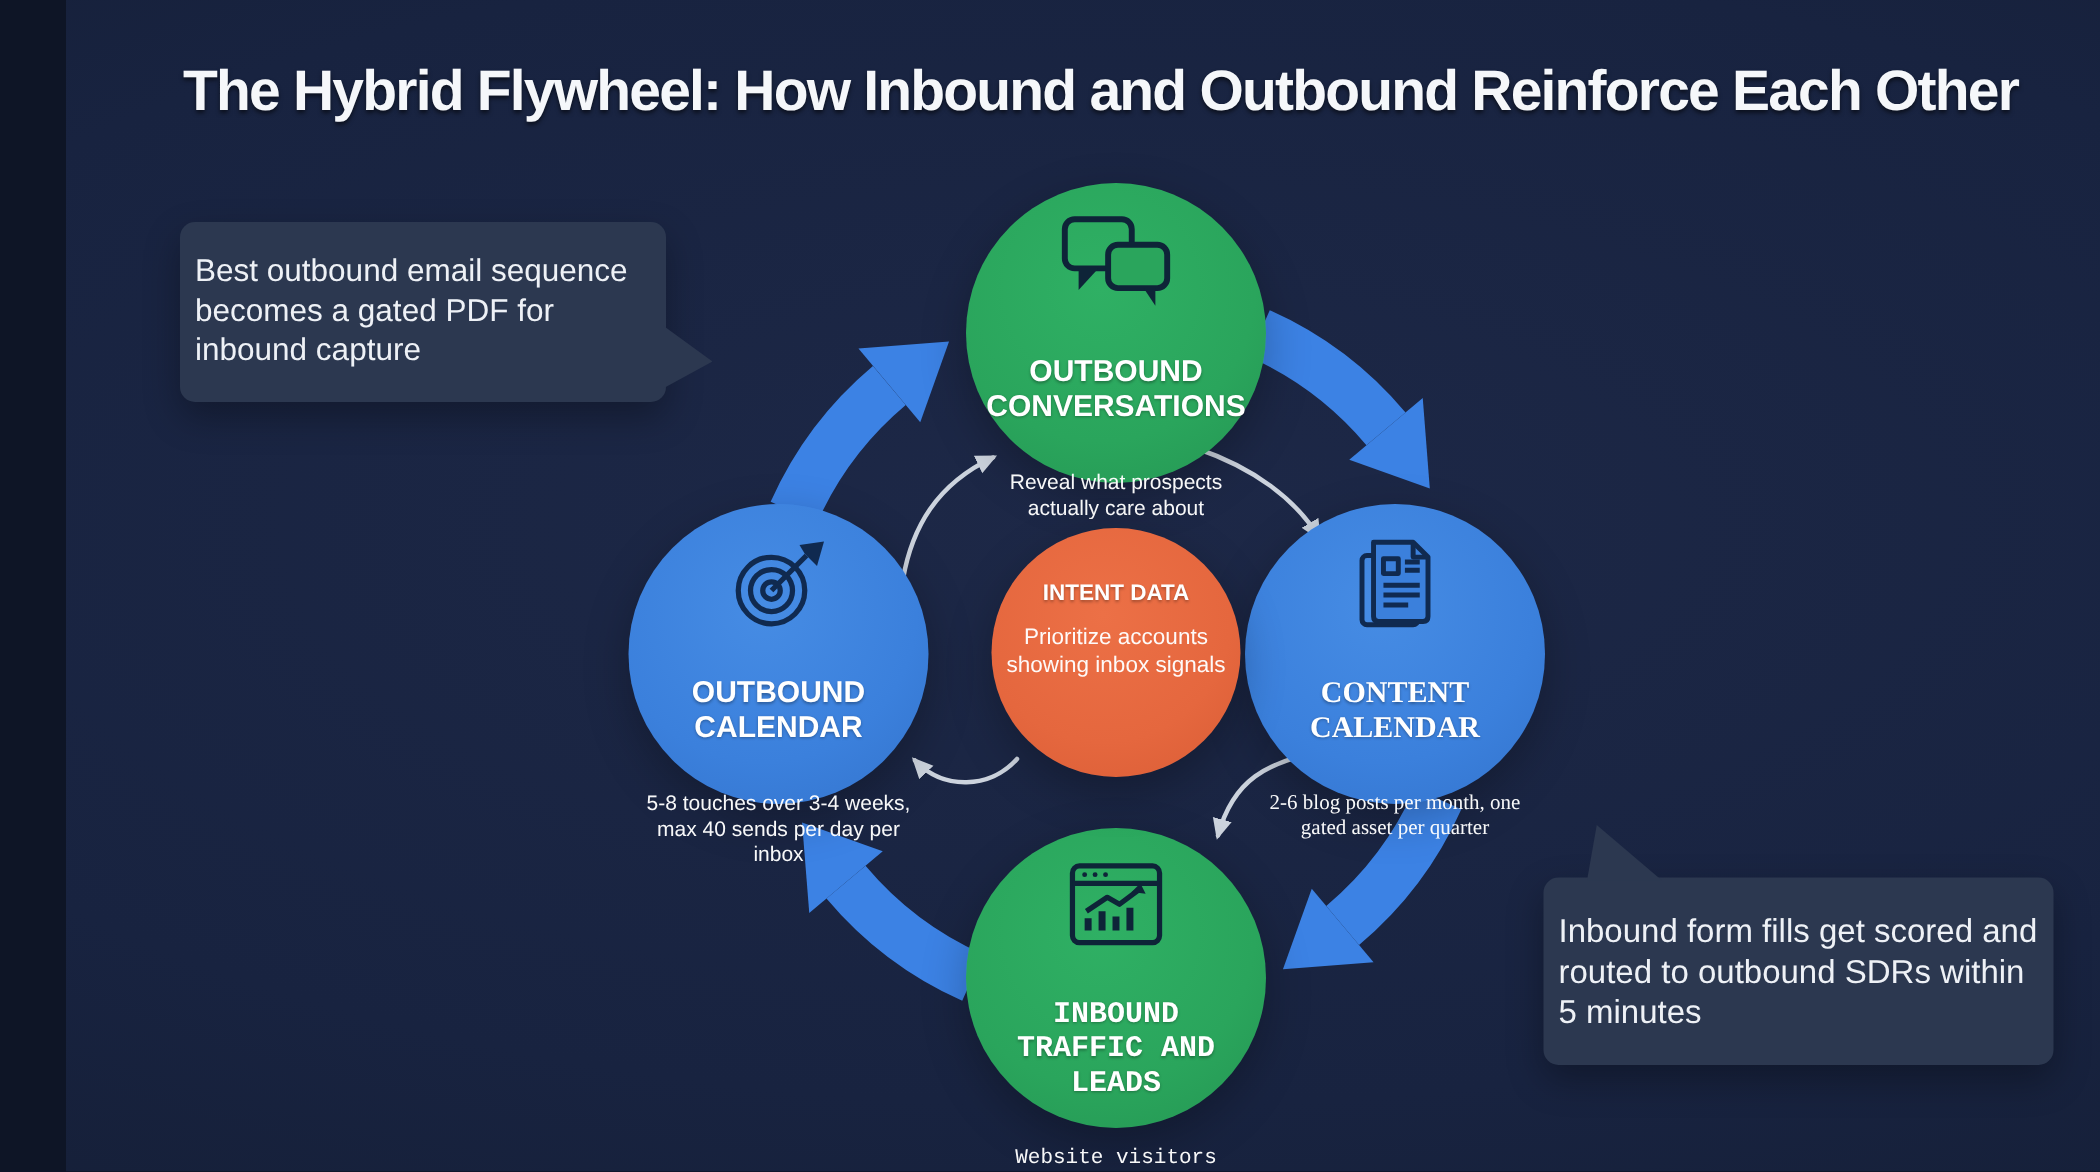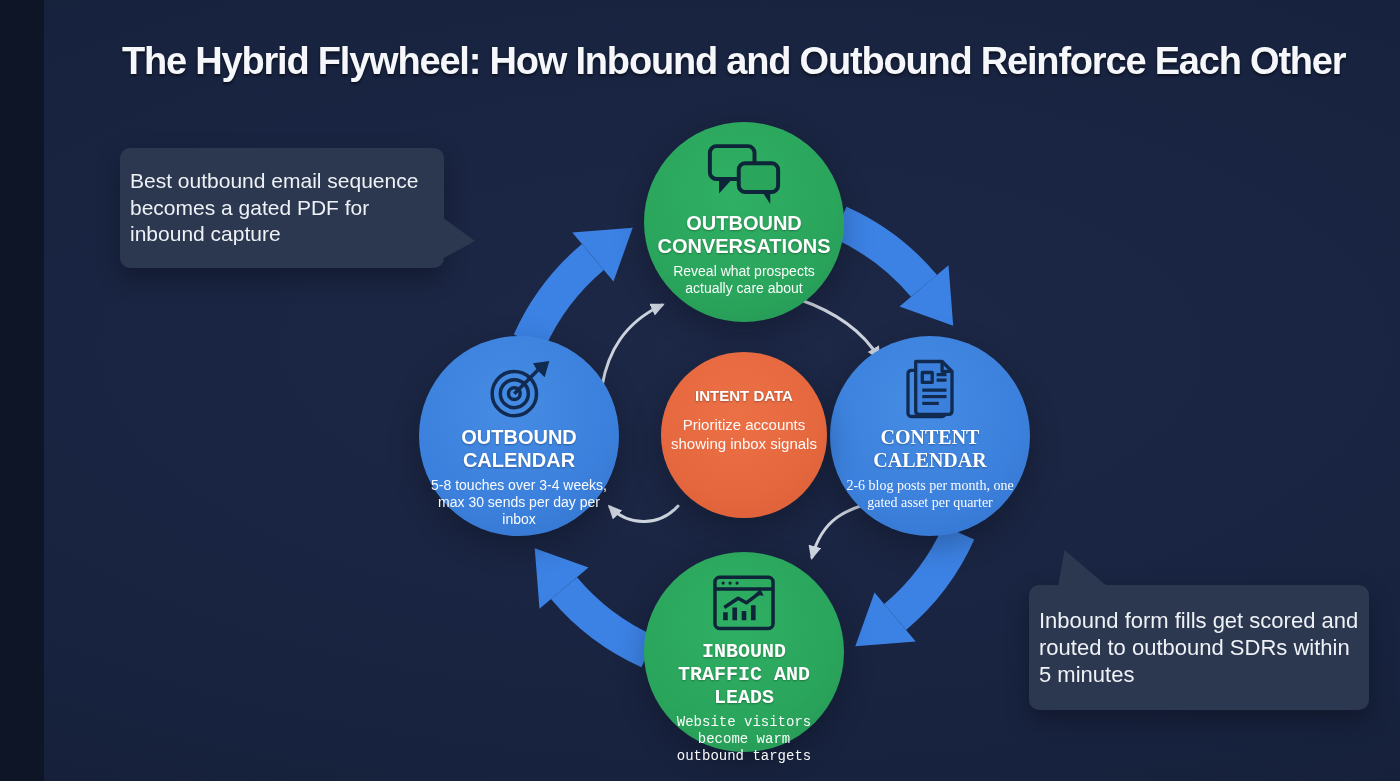--- a/index.html
+++ b/index.html
@@ -13,21 +13,21 @@
     position:absolute;left:78px;top:40px;width:1290px;
     color:#f5f7fa;font-size:38px;font-weight:700;letter-spacing:-1.2px;
     text-shadow:0 2px 3px rgba(0,0,0,.55);white-space:nowrap;
   }
   .arrow-layer{position:absolute;left:0;top:0;z-index:1;}
   .node{
     position:absolute;border-radius:50%;z-index:2;
     display:flex;flex-direction:column;align-items:center;justify-content:flex-start;
     text-align:center;color:#fff;box-shadow:0 10px 30px rgba(0,0,0,.25);
   }
-  .node.outer{width:200px;height:200px;padding-top:0;}
+  .node.outer{width:200px;height:200px;padding-top:0;gap:25px;}
   .node.green{background:radial-gradient(circle at 45% 35%, #2fb064 0%, #2aa55c 60%, #249552 100%);}
   .node.blue{background:radial-gradient(circle at 45% 35%, #468ce4 0%, #3b80dc 60%, #3373cc 100%);}
   .node.orange{background:radial-gradient(circle at 45% 35%, #ec7046 0%, #e5673e 60%, #d95c35 100%);}
   .node .icon{margin-top:20px;height:66px;display:flex;align-items:center;justify-content:center;}
   .node-title{
     font-weight:700;font-size:20px;line-height:23px;margin-top:4px;width:180px;
     text-shadow:0 1px 2px rgba(0,0,0,.3);
   }
   .node-sub{font-size:14px;line-height:17px;margin-top:5px;width:176px;opacity:.97;}
   .node.center-node{width:166px;height:166px;left:617px;top:352px;}
@@ -141,21 +141,21 @@
     <div class="icon">
       <svg width="70" height="66" viewBox="0 0 60 56" fill="none" stroke="#102a50" stroke-width="3" stroke-linejoin="round">
         <circle cx="26" cy="32" r="19"></circle>
         <circle cx="26" cy="32" r="12"></circle>
         <circle cx="26" cy="32" r="5"></circle>
         <path d="M26 32 L46 12"></path>
         <polygon points="42,6 56,4 52,18 45,11" fill="#102a50" stroke="none"></polygon>
       </svg>
     </div>
     <div class="node-title">OUTBOUND CALENDAR</div>
-    <div class="node-sub">5-8 touches over 3-4 weeks, max 30 sends per day per inbox</div>
+    <div class="node-sub">5-8 touches over 3-4 weeks, max 40 sends per day per inbox</div>
   </div>
 
   <div class="node orange center-node">
     <div class="node-title">INTENT DATA</div>
     <div class="node-sub">Prioritize accounts showing inbox signals</div>
   </div>
 
   <div class="callout callout-top-left">
     <div class="callout-inner">Best outbound email sequence becomes a gated PDF for inbound capture</div>
   </div>

